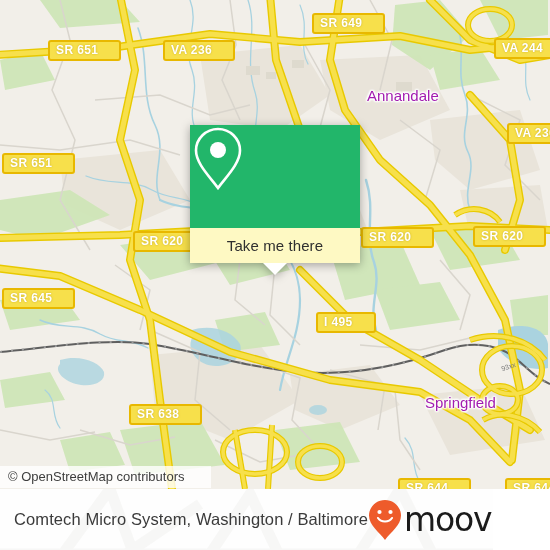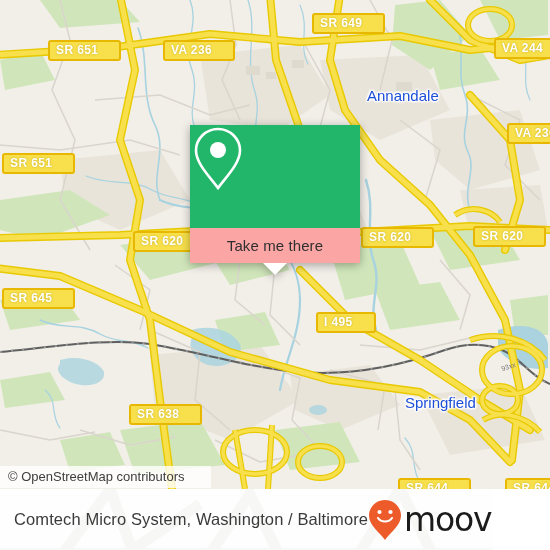--- a/index.html
+++ b/index.html
@@ -27,42 +27,42 @@
     padding:1px 21px 2px 6px;
     line-height:14px;
     white-space:nowrap;
     text-shadow:0 0 2px rgba(160,130,0,.55);
     box-sizing:border-box;
   }
 
   
   .place{
     position:absolute;
-    color:#1d4ed8;
+    color:#a21caf;
     font-size:15px;
     white-space:nowrap;
     text-shadow:
       1px 0 2px #fff,-1px 0 2px #fff,0 1px 2px #fff,0 -1px 2px #fff,
       1px 1px 2px #fff,-1px -1px 2px #fff,1px -1px 2px #fff,-1px 1px 2px #fff;
   }
   .microlabel{
     position:absolute;color:#7a7a7a;font-size:7px;white-space:nowrap;
   }
 
   
   #card{
     position:absolute;left:190px;top:125px;width:170px;
     filter:drop-shadow(0 2px 5px rgba(0,0,0,.33));
   }
   #card-top{
     height:103px;background:#22b66a;
     display:flex;align-items:center;justify-content:center;
   }
   #card-bottom{
-    height:35px;background:#fca5a5;
+    height:35px;background:#fef9c3;
     display:flex;align-items:center;justify-content:center;
   }
   #card-label{
     font-size:15px;color:#2f2f2f;letter-spacing:.1px;
   }
   #card-tail{
     position:absolute;left:50%;top:138px;margin-left:-12px;
     width:0;height:0;
     border-left:12px solid transparent;
     border-right:12px solid transparent;
@@ -265,21 +265,21 @@
     <div class="shield" style="left:133px;top:231px;">SR 620</div>
     <div class="shield" style="left:361px;top:227px;">SR 620</div>
     <div class="shield" style="left:473px;top:226px;">SR 620</div>
     <div class="shield" style="left:2px;top:288px;">SR 645</div>
     <div class="shield" style="left:316px;top:312px;">I 495</div>
     <div class="shield" style="left:129px;top:404px;text-align:center;">SR 638</div>
     <div class="shield" style="left:398px;top:478px;">SR 644</div>
     <div class="shield" style="left:505px;top:478px;">SR 644</div>
 
     <div class="place" style="left:367px;top:87px;">Annandale</div>
-    <div class="place" style="left:405px;top:394px;">Springfield</div>
+    <div class="place" style="left:425px;top:394px;">Springfield</div>
     <div class="microlabel" style="left:501px;top:363px;transform:rotate(-18deg);">93xx</div>
 
     <div id="card">
       <div id="card-top">
         <svg width="56" height="68" viewBox="0 0 56 68">
           <path d="M28 4 C16 4 6 13.6 6 25.6 C6 38.6 20 52 28 63 C36 52 50 38.6 50 25.6 C50 13.6 40 4 28 4 Z" fill="none" stroke="#ffffff" stroke-width="2.6"></path>
           <circle cx="28" cy="25" r="8" fill="#ffffff"></circle>
         </svg>
       </div>
       <div id="card-bottom">

